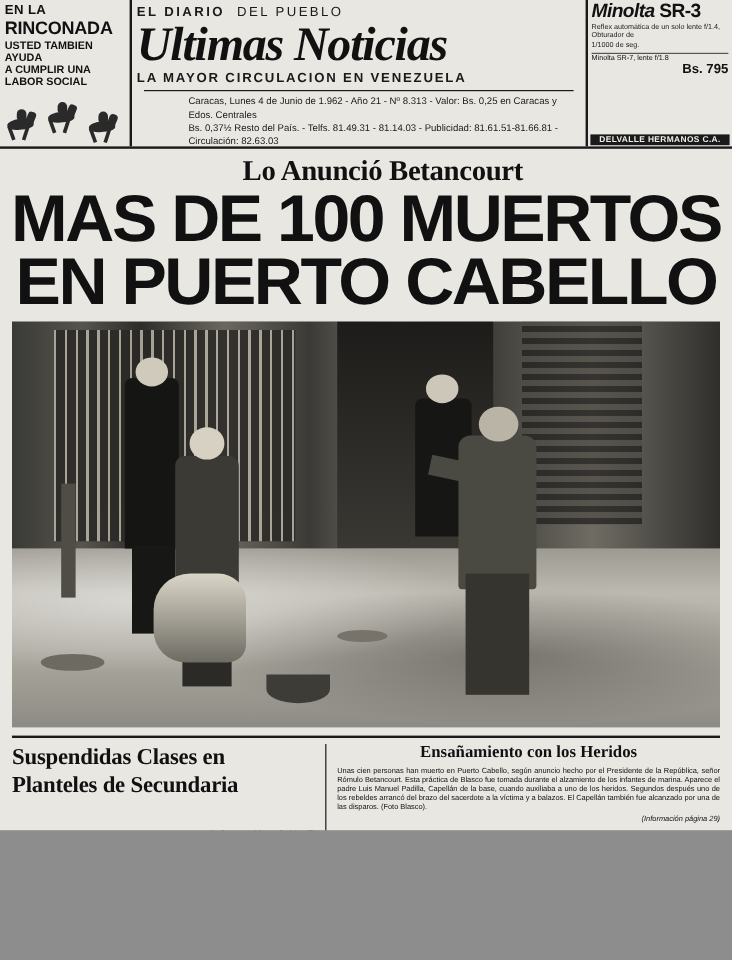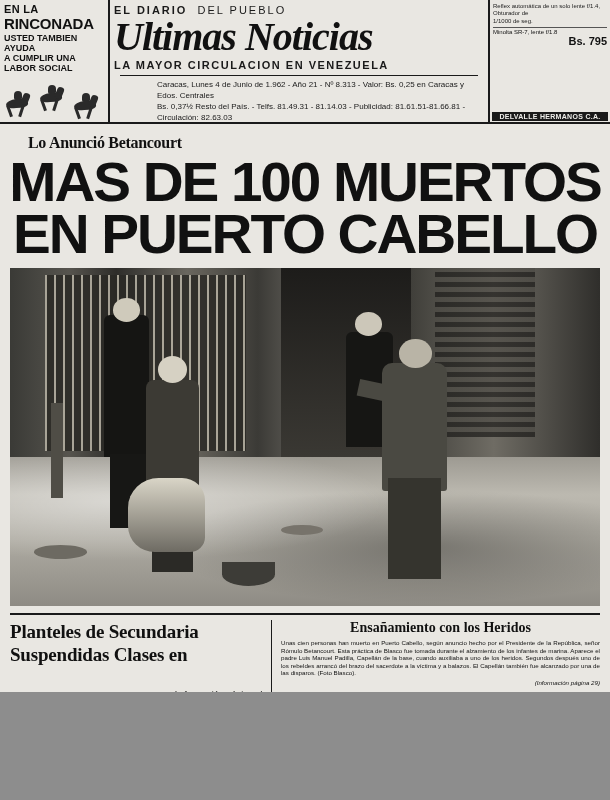--- a/index.html
+++ b/index.html
@@ -265,23 +265,24 @@
     background: #1a1a1a;
     color: #efeeea;
     font-size: 7px;
     font-weight: bold;
     text-align: center;
     letter-spacing: .3px;
     padding: 1px 0;
   }
   
   .kicker {
+    text-align: center;
     font-family: "Liberation Serif", serif;
     font-weight: bold;
-    font-size: 16px;
+    font-size: 24px;
     line-height: 24px;
     margin-top: 7px;
     letter-spacing: -.3px;
     padding-left: 28px;
   }
   .bighead {
     font-family: "Liberation Sans", sans-serif;
     font-weight: bold;
     font-size: 55px;
     line-height: 52px;
@@ -477,20 +478,24 @@
         &nbsp;<span class="thin">DEL PUEBLO</span>
       </div>
       <div class="logo">Ultimas Noticias</div>
       <div class="sublogo">LA MAYOR    CIRCULACION   EN VENEZUELA</div>
       <div class="rule-thin"></div>
       <div class="meta">Caracas, Lunes 4 de Junio de 1.962 - Año 21 - Nº 8.313 - Valor: Bs. 0,25 en Caracas y Edos. Centrales</div>
       <div class="meta">Bs. 0,37½ Resto del País. - Telfs. 81.49.31 - 81.14.03 - Publicidad: 81.61.51-81.66.81 - Circulación: 82.63.03</div>
     </div>
 
     <div class="ad-right">
+      <div class="brand">
+        <span>Minolta</span>
+        <span class="model">SR-3</span>
+      </div>
       <div class="spec">Reflex automática de un solo lente f/1.4, Obturador de</div>
       <div class="spec">1/1000 de seg.</div>
       <div class="spec2">
         <span>Minolta SR-7,</span>
         <span>lente f/1.8</span>
       </div>
       <div class="bigprice">Bs. 795</div>
       <div class="dealer">DELVALLE HERMANOS C.A.</div>
     </div>
   </div>
@@ -521,22 +526,22 @@
     <div class="fig figD-head"></div>
     <div class="fig figD-legs"></div>
     <div class="fig bundle"></div>
     <div class="fig pot"></div>
     <div class="fig debris1"></div>
     <div class="fig debris2"></div>
   </div>
 
   <div class="bottom">
     <div class="bl">
+      <div class="t">Suspendidas Clases en</div>
       <div class="t">Planteles de Secundaria</div>
-      <div class="t">Suspendidas Clases en</div>
       <div class="note">(Información página 7)</div>
     </div>
     <div class="br">
       <div class="t">Ensañamiento con los Heridos</div>
       <div class="body">Unas cien personas han muerto en Puerto Cabello, según anuncio hecho por el Presidente de la República, señor Rómulo Betancourt. Esta práctica de Blasco fue tomada durante el alzamiento de los infantes de marina. Aparece el padre Luis Manuel Padilla, Capellán de la base, cuando auxiliaba a uno de los heridos. Segundos después uno de los rebeldes arrancó del brazo del sacerdote a la víctima y a balazos. El Capellán también fue alcanzado por una de las disparos. (Foto Blasco).</div>
       <div class="note">(Información página 29)</div>
     </div>
   </div>
 
 </div>

